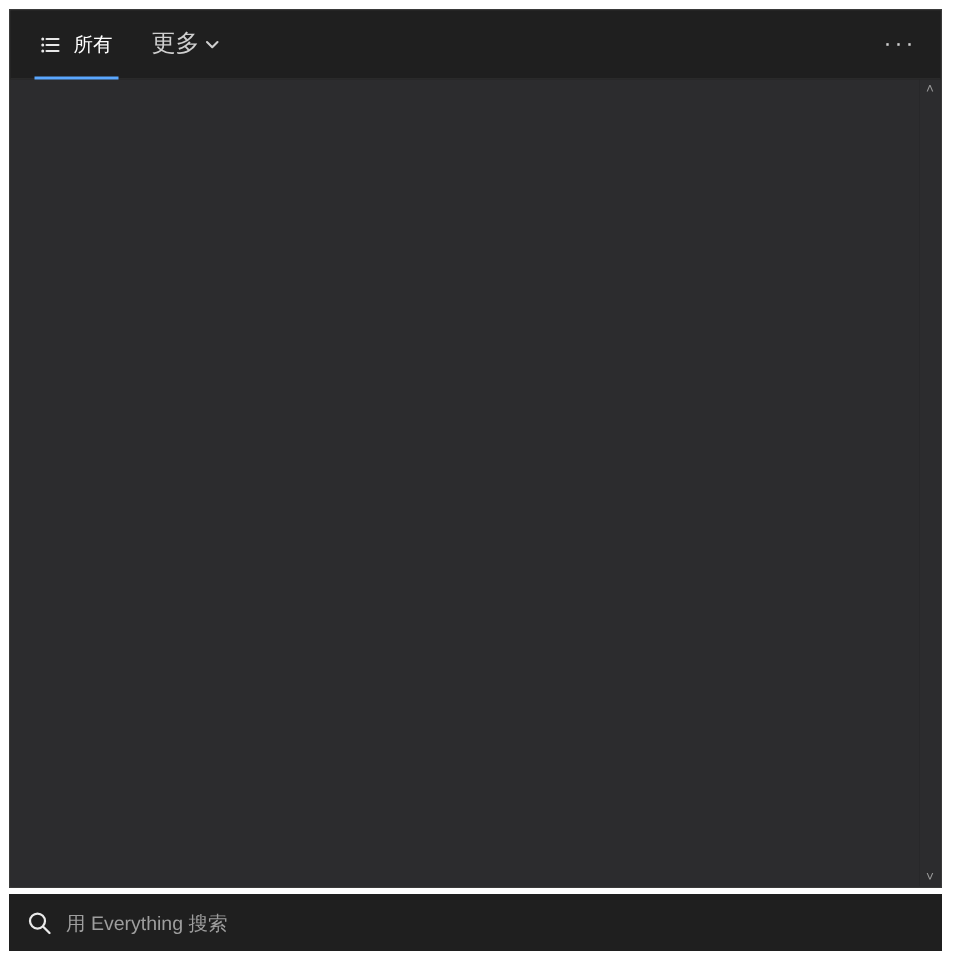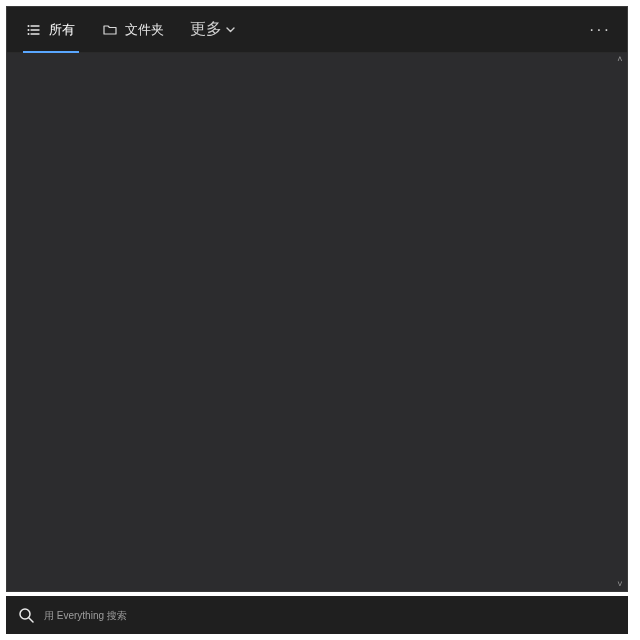--- a/index.html
+++ b/index.html
@@ -92,21 +92,21 @@
     gap: 10px;
     margin-top: 4px;
   }
   .searchbar .ico { display: flex; align-items: center; width: 16px; height: 16px; color: #eaeaea; }
   .searchbar input {
     flex: 1;
     background: transparent;
     border: none;
     outline: none;
     color: #ef4444;
-    font-size: 10px;
+    font-size: 13px;
   }
   .searchbar input::placeholder { color: #9e9e9e; }
   svg { display: block; }
 </style>
 </head>
 <body>
 
 <div class="outer">
   <div class="window">
 
@@ -124,28 +124,20 @@
               <circle cx="1.5" cy="3" r="1"></circle>
               <circle cx="1.5" cy="7" r="1"></circle>
               <circle cx="1.5" cy="11" r="1"></circle>
             </g>
           </svg>
         </span>
         <span>所有</span>
       </div>
 
 
-      <div class="tab">
-        <span class="ico">
-          <svg width="14" height="13" viewBox="0 0 14 13">
-            <path d="M1 3 h4 l1.5 1.5 H13 V11 H1 z" fill="none" stroke="#d8d8d8" stroke-width="1.2" stroke-linejoin="round"></path>
-          </svg>
-        </span>
-        <span>文件夹</span>
-      </div>
 
       <div class="more">
         <span>更多</span>
         <span>
           <svg width="9" height="6" viewBox="0 0 9 6">
             <path d="M1 1 L4.5 4.5 L8 1" fill="none" stroke="#cfcfcf" stroke-width="1.4" stroke-linecap="round" stroke-linejoin="round"></path>
           </svg>
         </span>
       </div>
 

